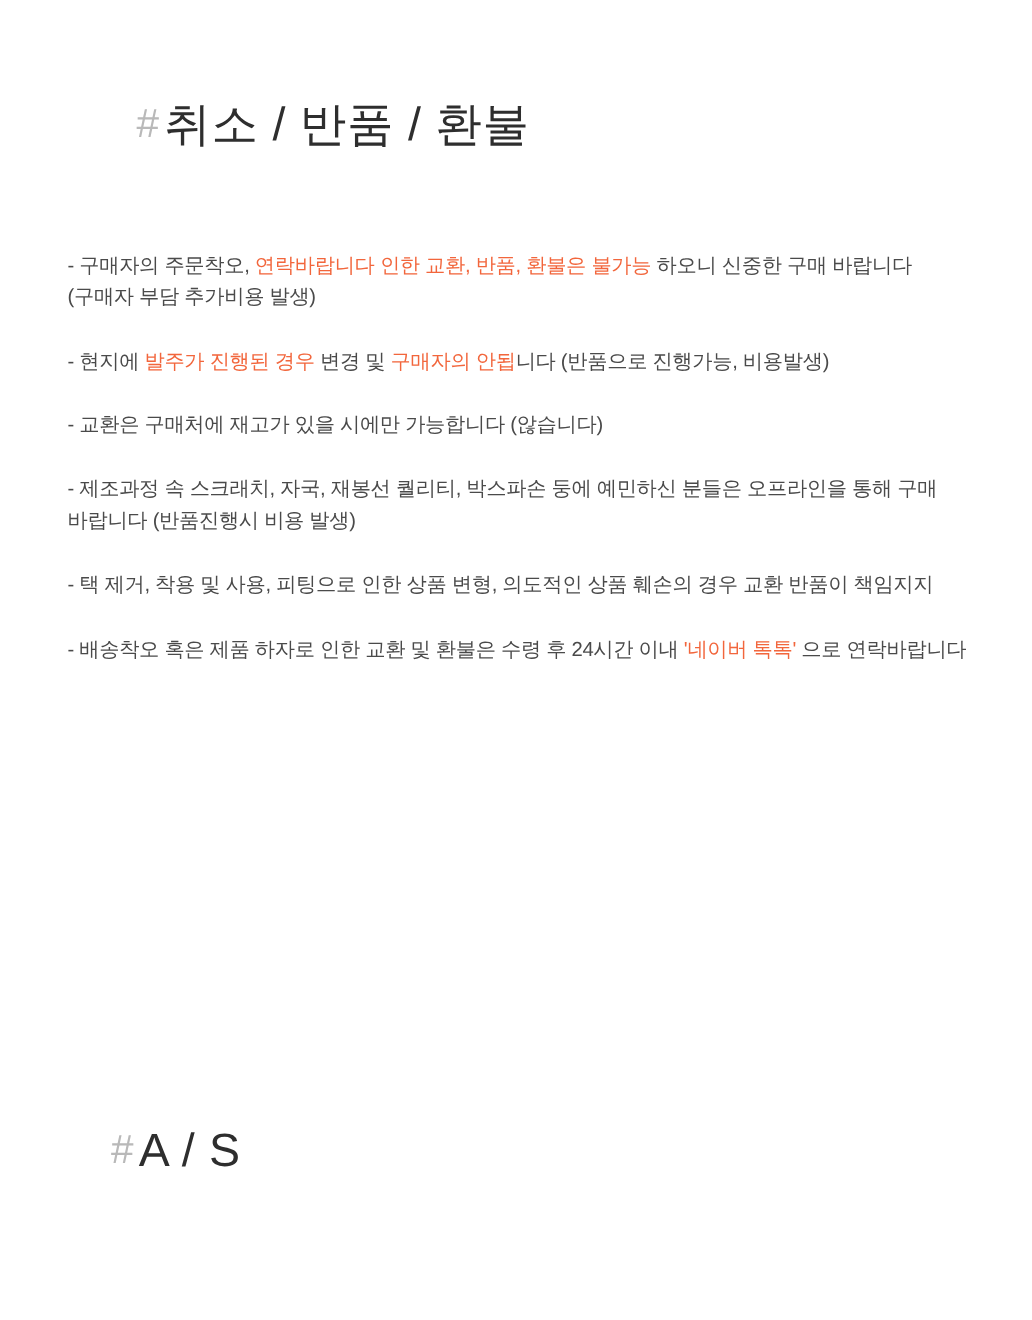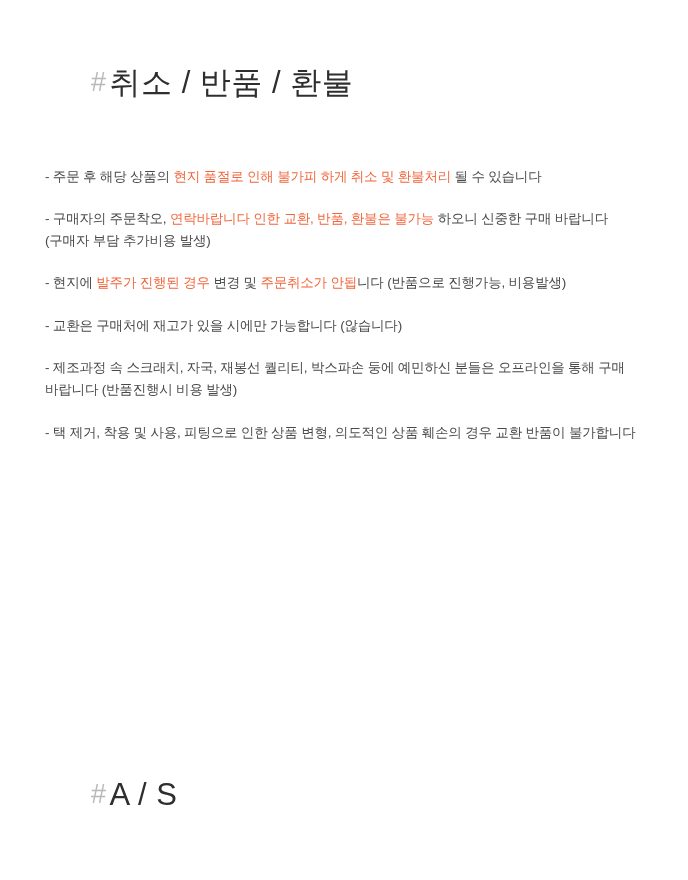--- a/index.html
+++ b/index.html
@@ -36,23 +36,22 @@
     padding-right: 3px;
     vertical-align: 2px;
   }
   #title-cancel {
     position: absolute;
     left: 91px;
     top: 64px;
   }
   #title-as {
     position: absolute;
-    left: 91px;
+    left: 74px;
     top: 748px;
-    margin-top: 28px;
   }
   .notes {
     position: absolute;
     left: 45px;
     width: 604px;
   }
   #notes-cancel { top: 152px; }
   #notes-as { top: 815px; }
   .note {
     font-size: 13.5px;
@@ -70,26 +69,26 @@
 </head>
 <body>
 
 <div class="page">
 
   <h1 class="section-title" id="title-cancel">
     <span class="hash">#</span><span>취소 / 반품 / 환불</span>
   </h1>
 
   <div class="notes" id="notes-cancel">
-      <p class="note"><span>- 주문 후 해당 상품의 </span><span class="hl">현지 품절로 인해 불가피 하게 취소 및 환불처리</span><span> 될 수 있습니다</span></p>
       <p class="note"><span>- 구매자의 주문착오, </span><span class="hl">연락바랍니다 인한 교환, 반품, 환불은 불가능</span><span> 하오니 신중한 구매 바랍니다 (구매자 부담 추가비용 발생)</span></p>
-      <p class="note"><span>- 현지에 </span><span class="hl">발주가 진행된 경우</span><span> 변경 및 </span><span class="hl">주문취소가 안됩</span><span>니다 (반품으로 진행가능, 비용발생)</span></p>
+      <p class="note"><span>- 현지에 </span><span class="hl">발주가 진행된 경우</span><span> 변경 및 </span><span class="hl">구매자의 안됩</span><span>니다 (반품으로 진행가능, 비용발생)</span></p>
       <p class="note"><span>- 교환은 구매처에 재고가 있을 시에만 가능합니다 (않습니다)</span></p>
       <p class="note"><span>- 제조과정 속 스크래치, 자국, 재봉선 퀄리티, 박스파손 둥에  예민하신 분들은 오프라인을 통해 구매 바랍니다 (반품진행시 비용 발생)</span></p>
-      <p class="note"><span>- 택 제거, 착용 및 사용, 피팅으로 인한 상품 변형, 의도적인 상품 훼손의 경우 교환 반품이 불가합니다</span></p>
+      <p class="note"><span>- 택 제거, 착용 및 사용, 피팅으로 인한 상품 변형, 의도적인 상품 훼손의 경우 교환 반품이 책임지지</span></p>
+      <p class="note"><span>- 배송착오 혹은 제품 하자로 인한 교환 및 환불은 수령 후 24시간 이내 </span><span class="hl">'네이버 톡톡'</span><span> 으로 연락바랍니다</span></p>
     </div>
 
   <h1 class="section-title" id="title-as">
     <span class="hash">#</span><span>A / S</span>
   </h1>
 
 
 </div>
 
 </body></html>

